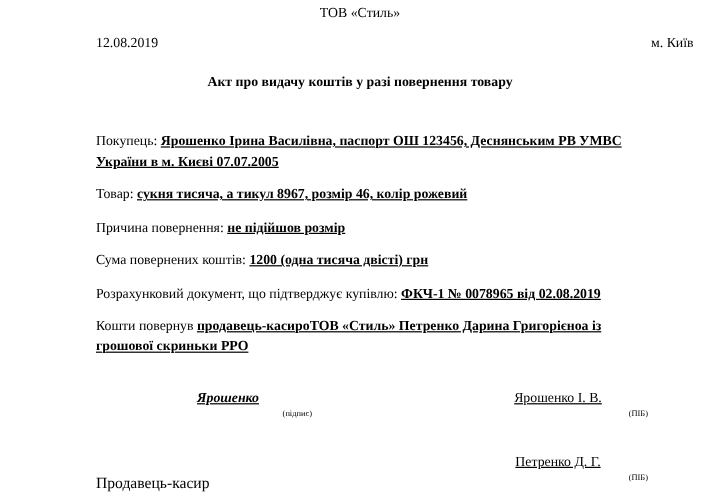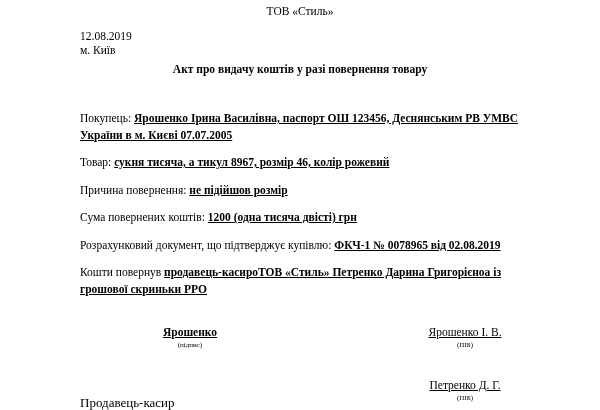--- a/index.html
+++ b/index.html
@@ -33,21 +33,20 @@
   }
   .datecity {
     position: absolute;
     top: 29px;
     left: 80px;
     right: 22px;
     display: flex;
     justify-content: space-between;
     font-size: 11.5px;
     line-height: 14px;
-    flex-direction: column;
   }
   .doc-title {
     position: absolute;
     top: 62px;
     left: 0;
     width: 600px;
     text-align: center;
     font-size: 11.5px;
     font-weight: bold;
     line-height: 14px;
@@ -88,36 +87,38 @@
     top: 18px;
     font-size: 13px;
     line-height: 14px;
   }
   .sig-cell {
     position: absolute;
     text-align: center;
   }
   .sig-cell .sig-name {
     display: inline-block;
+    font-style: italic;
     font-weight: bold;
     text-decoration: underline;
     font-size: 11.5px;
     line-height: 14px;
     white-space: nowrap;
   }
   .sig-cell .sig-name.plain {
     font-style: normal;
     font-weight: normal;
   }
   .sig-cell .sig-caption {
     display: block;
     font-size: 7px;
     line-height: 10px;
     margin-top: 1px;
     white-space: nowrap;
+    text-align: right;
   }
   .col-sign { left: 120px; width: 140px; }
   .col-pib  { left: 390px; width: 150px; }
 </style>
 </head>
 <body>
 
 <div class="page">
 
   <div class="company">ТОВ «Стиль»</div>

